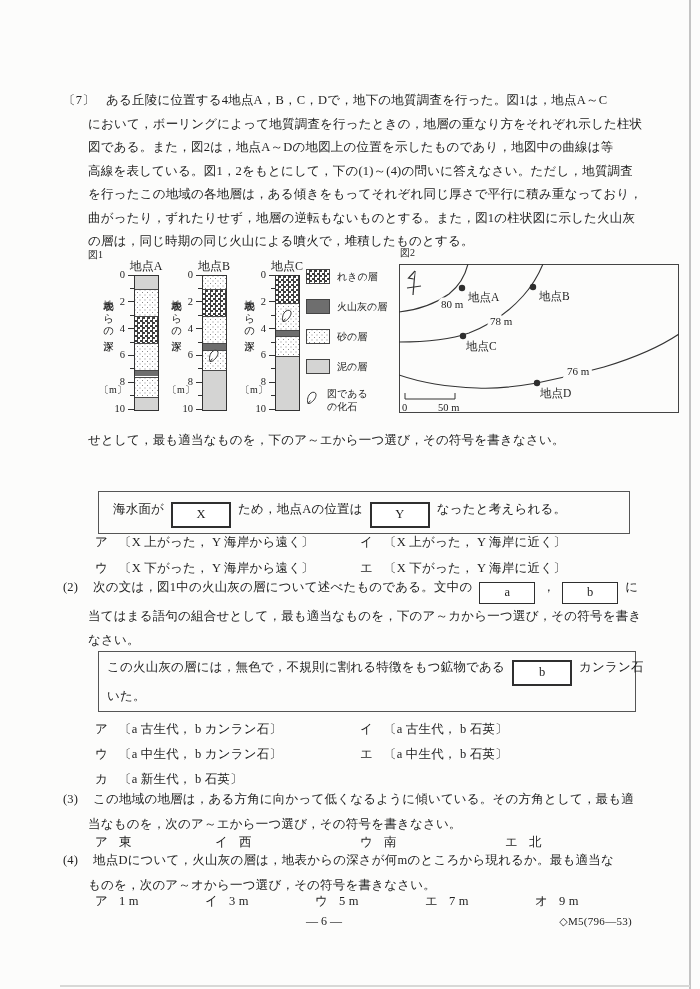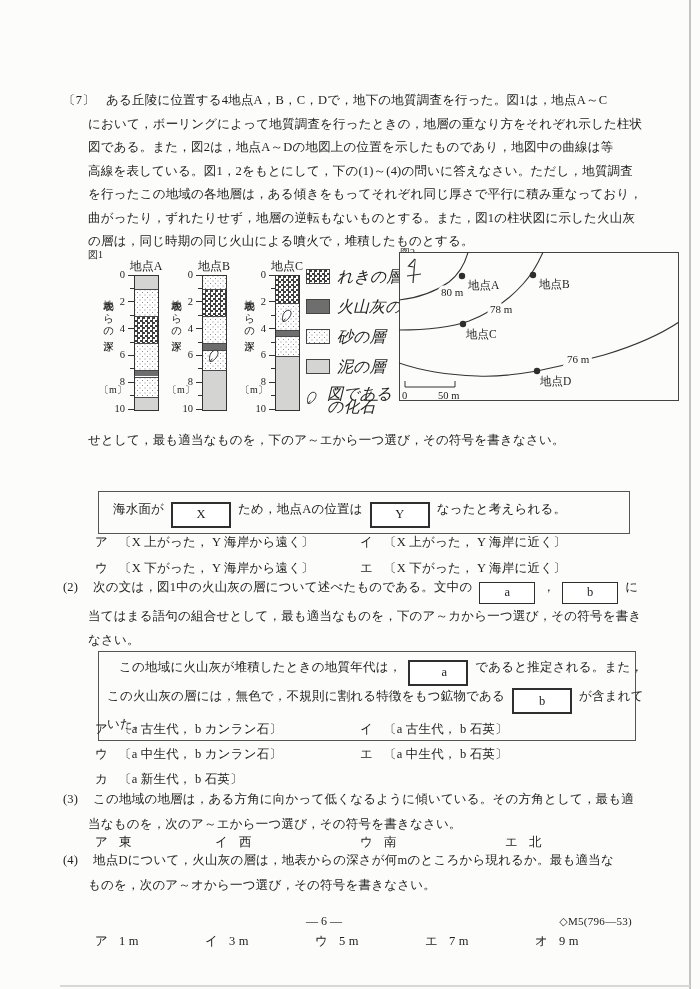--- a/index.html
+++ b/index.html
@@ -33,21 +33,21 @@
   .stmt1{top:63px;left:25px;width:516px;padding:4px 0 5px 14px;line-height:26px;white-space:nowrap;}
   .stmt2{top:76px;left:25px;width:520px;padding:5px 8px 4px 8px;line-height:21.5px;}
   .stmt2 .sline{white-space:nowrap;}
   .stmt2 .sline.ind{text-indent:12px;}
 
   .opts{position:absolute;left:32px;right:0;display:grid;font-size:12.5px;line-height:16px;}
   .grid2{grid-template-columns:265px auto;row-gap:9px;}
   #q1-opts{top:106px;row-gap:10px;}
   #q2-opts{top:146px;}
   #q3-opts{top:47px;grid-template-columns:120px 145px 145px auto;}
-  #q4-opts{top:45px;grid-template-columns:110px 110px 110px 110px auto;margin-top:40px;}
+  #q4-opts{top:45px;grid-template-columns:110px 110px 110px 110px auto;}
   .opt{white-space:nowrap;}
   .olab{margin-right:11px;}
 
   
   .figstrip{top:243px;height:180px;font-size:12px;}
   .figlabel{position:absolute;font-size:10px;}
   .figlabel.f1{left:25px;top:5px;}
   .figlabel.f2{left:337px;top:3px;}
 
   .colgroup{position:absolute;top:20px;width:62px;height:158px;}
@@ -70,23 +70,23 @@
   .mat-gravel{background-color:#fff;
     background-image:conic-gradient(#3e3e3e 90deg,transparent 90deg 180deg,#3e3e3e 180deg 270deg,transparent 270deg);
     background-size:5px 5px;}
   .mat-ash{background:#6e6e6e;}
   .mat-mud{background:#d4d4d3;}
 
   #fig1-legend{position:absolute;left:243px;top:26px;width:95px;}
   .leg-row{display:flex;align-items:center;gap:7px;margin-bottom:15px;}
   .leg-row.fossil-row{margin-top:-2px;gap:9px;}
   .sw{flex:none;width:24px;height:15px;border:1px solid #444;box-sizing:border-box;}
-  .leg-label{font-size:16px;line-height:13px;white-space:nowrap;font-style:italic;}
-
-  #fig2-map{position:absolute;left:336px;top:9px;}
+  .leg-label{font-size:10px;line-height:13px;white-space:nowrap;}
+
+  #fig2-map{position:absolute;left:336px;top:21px;}
 
   
   .footer{position:absolute;left:63px;top:914px;width:577px;font-size:12px;}
   .pageno{position:absolute;left:0;right:55px;text-align:center;}
   .doccode{position:absolute;right:8px;top:1px;font-size:11px;letter-spacing:.3px;}
 </style>
 </head>
 <body>
 
 <div class="page">
@@ -273,22 +273,21 @@
         <div class="opt"><span class="olab">ウ</span><span>〔X 下がった， Y 海岸から遠く〕</span></div>
         <div class="opt"><span class="olab">エ</span><span>〔X 下がった， Y 海岸に近く〕</span></div>
       </div>
   </section>
 
   <section class="q q2">
     <div class="qline"><span class="qnum">(2)</span><span>次の文は，図1中の火山灰の層について述べたものである。文中の</span><span class="ibox">a</span><span>，</span><span class="ibox">b</span><span>に</span></div>
     <div class="qline cont">当てはまる語句の組合せとして，最も適当なものを，下のア～カから一つ選び，その符号を書き</div>
     <div class="qline cont">なさい。</div>
     <div class="stmt stmt2">
-      <div class="sline ind"><span>この地域に火山灰が堆積したときの地質年代は，</span><span class="ibox lg">a</span><span>であると推定される。また，</span></div>
-      <div class="sline"><span>この火山灰の層には，無色で，不規則に割れる特徴をもつ鉱物である</span><span class="ibox lg">b</span><span>が含まれて</span></div>
+      <div class="sline"><span>この火山灰の層には，無色で，不規則に割れる特徴をもつ鉱物である</span><span class="ibox lg">b</span><span>カンラン石</span></div>
       <div class="sline">いた。</div>
     </div>
     <div class="opts grid2" id="q2-opts">
         <div class="opt"><span class="olab">ア</span><span>〔a 古生代， b カンラン石〕</span></div>
         <div class="opt"><span class="olab">イ</span><span>〔a 古生代， b 石英〕</span></div>
         <div class="opt"><span class="olab">ウ</span><span>〔a 中生代， b カンラン石〕</span></div>
         <div class="opt"><span class="olab">エ</span><span>〔a 中生代， b 石英〕</span></div>
         <div class="opt"><span class="olab">カ</span><span>〔a 新生代， b 石英〕</span></div>
       </div>
   </section>

